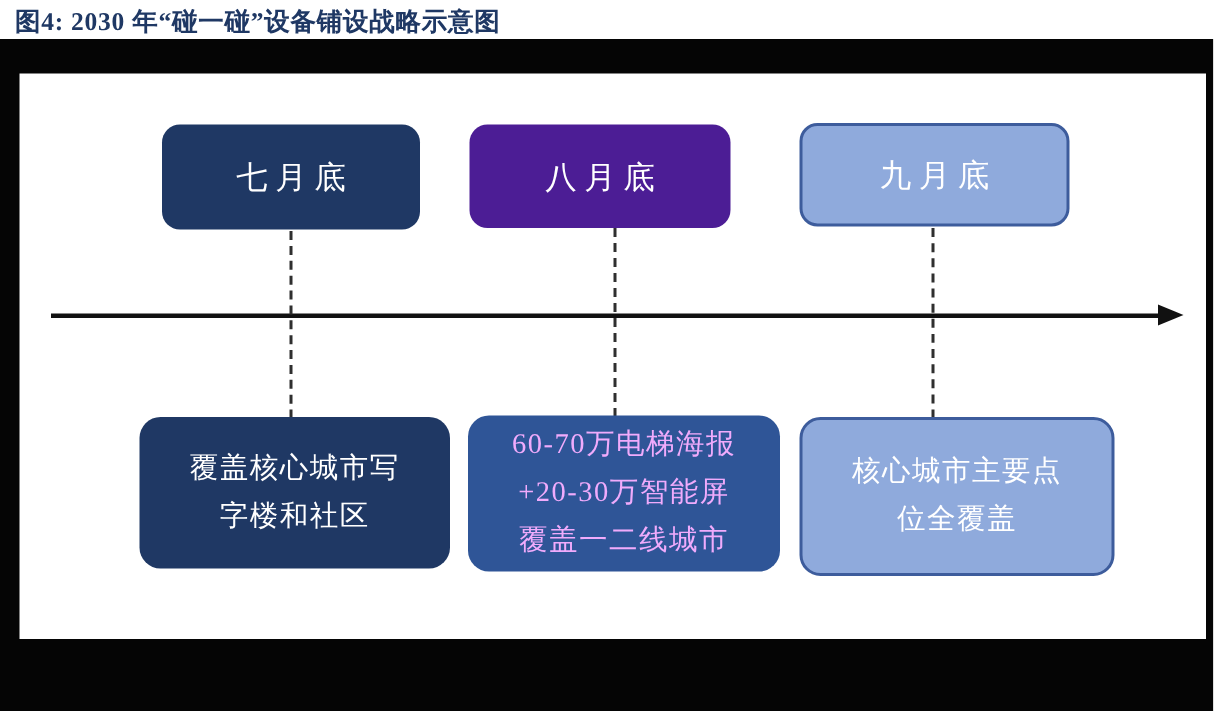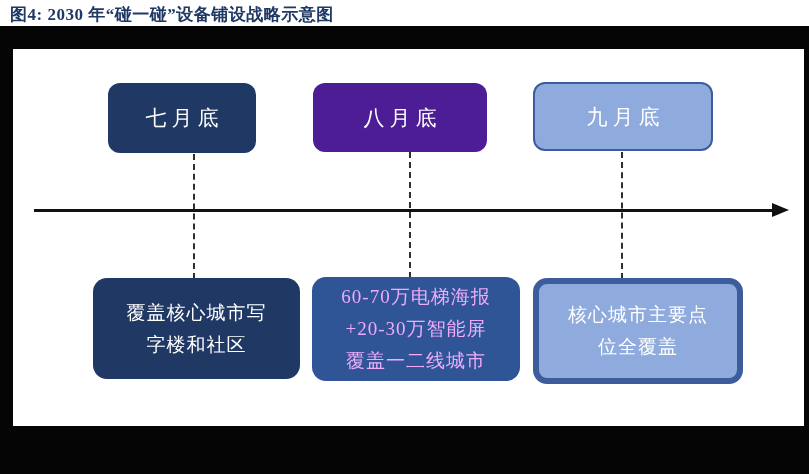--- a/index.html
+++ b/index.html
@@ -48,32 +48,32 @@
     color:#ffffff;
     box-sizing:border-box;
     text-align:center;
   }
   .period-box{
     border-radius:12px;
     font-size:21px;
     letter-spacing:5px;
     padding-left:5px; 
   }
-  .p1{left:108px;top:83px;width:148px;height:70px;}
+  .p1{left:108px;top:83px;width:172px;height:70px;}
   .p2{left:313px;top:83px;width:174px;height:69px;}
   .p3{left:533px;top:82px;width:180px;height:69px;border:2px solid #3d5c9c;}
   .detail-box{
     border-radius:14px;
     font-size:19px;
     line-height:32px;
     letter-spacing:1px;
   }
   .d1{left:93px;top:278px;width:207px;height:101px;}
   .d2{left:312px;top:277px;width:208px;height:104px;}
-  .d3{left:533px;top:278px;width:210px;height:106px;border:6px solid #0f766e;}
+  .d3{left:533px;top:278px;width:210px;height:106px;border:2px solid #0f766e;}
   .detail-line{display:block;}
 </style>
 </head>
 <body>
 
 <div id="page">
 
   <div class="fig-title" style="color: rgb(31, 56, 100);">图4:  2030 年“碰一碰”设备铺设战略示意图</div>
 
   <div class="frame" style="background-color: rgb(5, 5, 5);">

